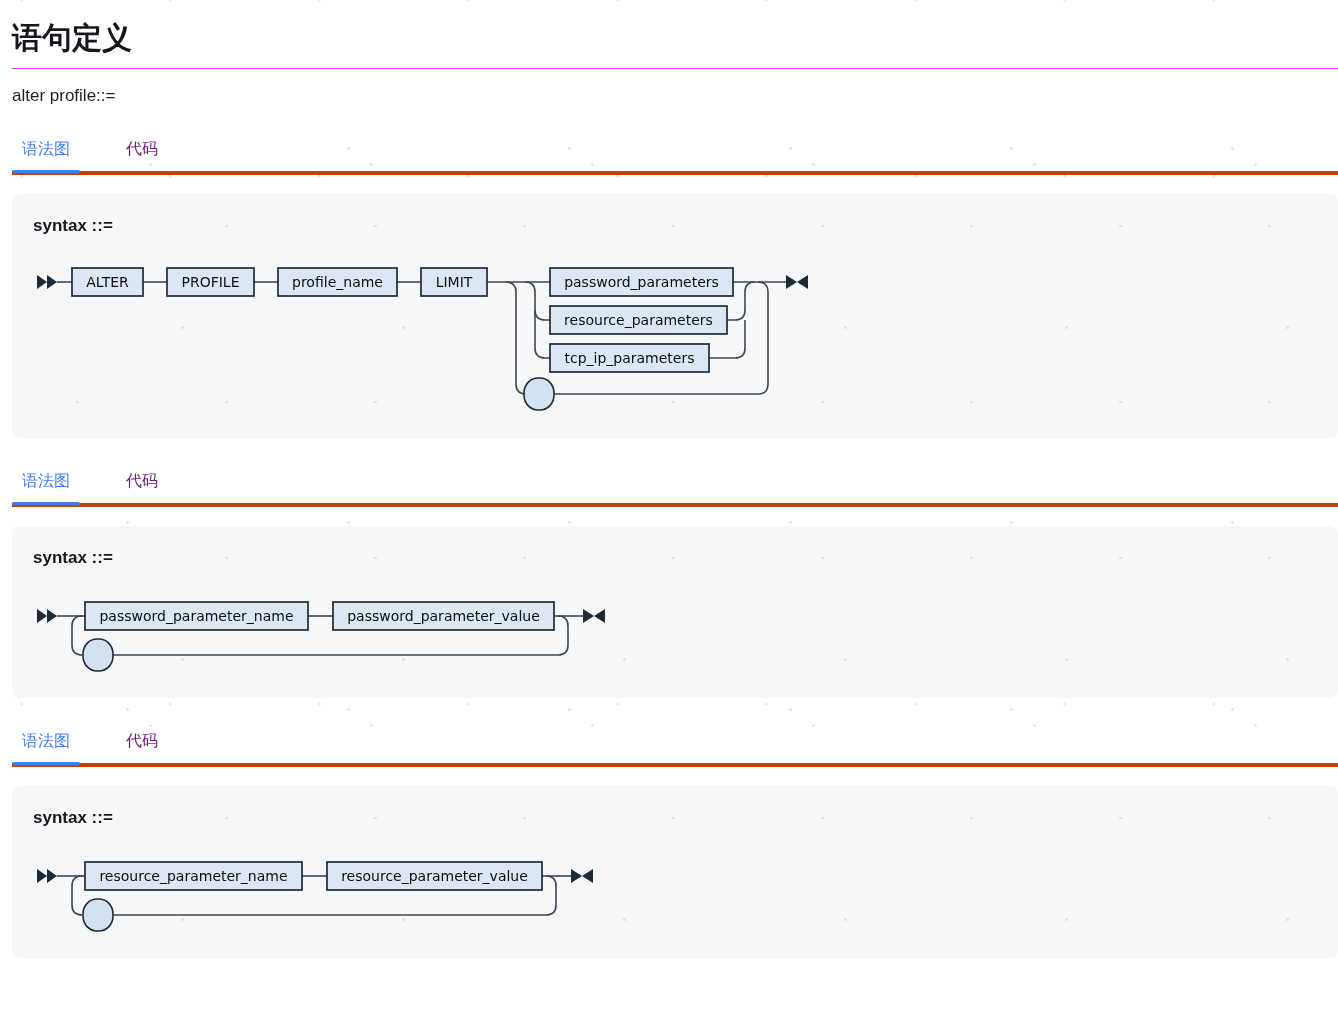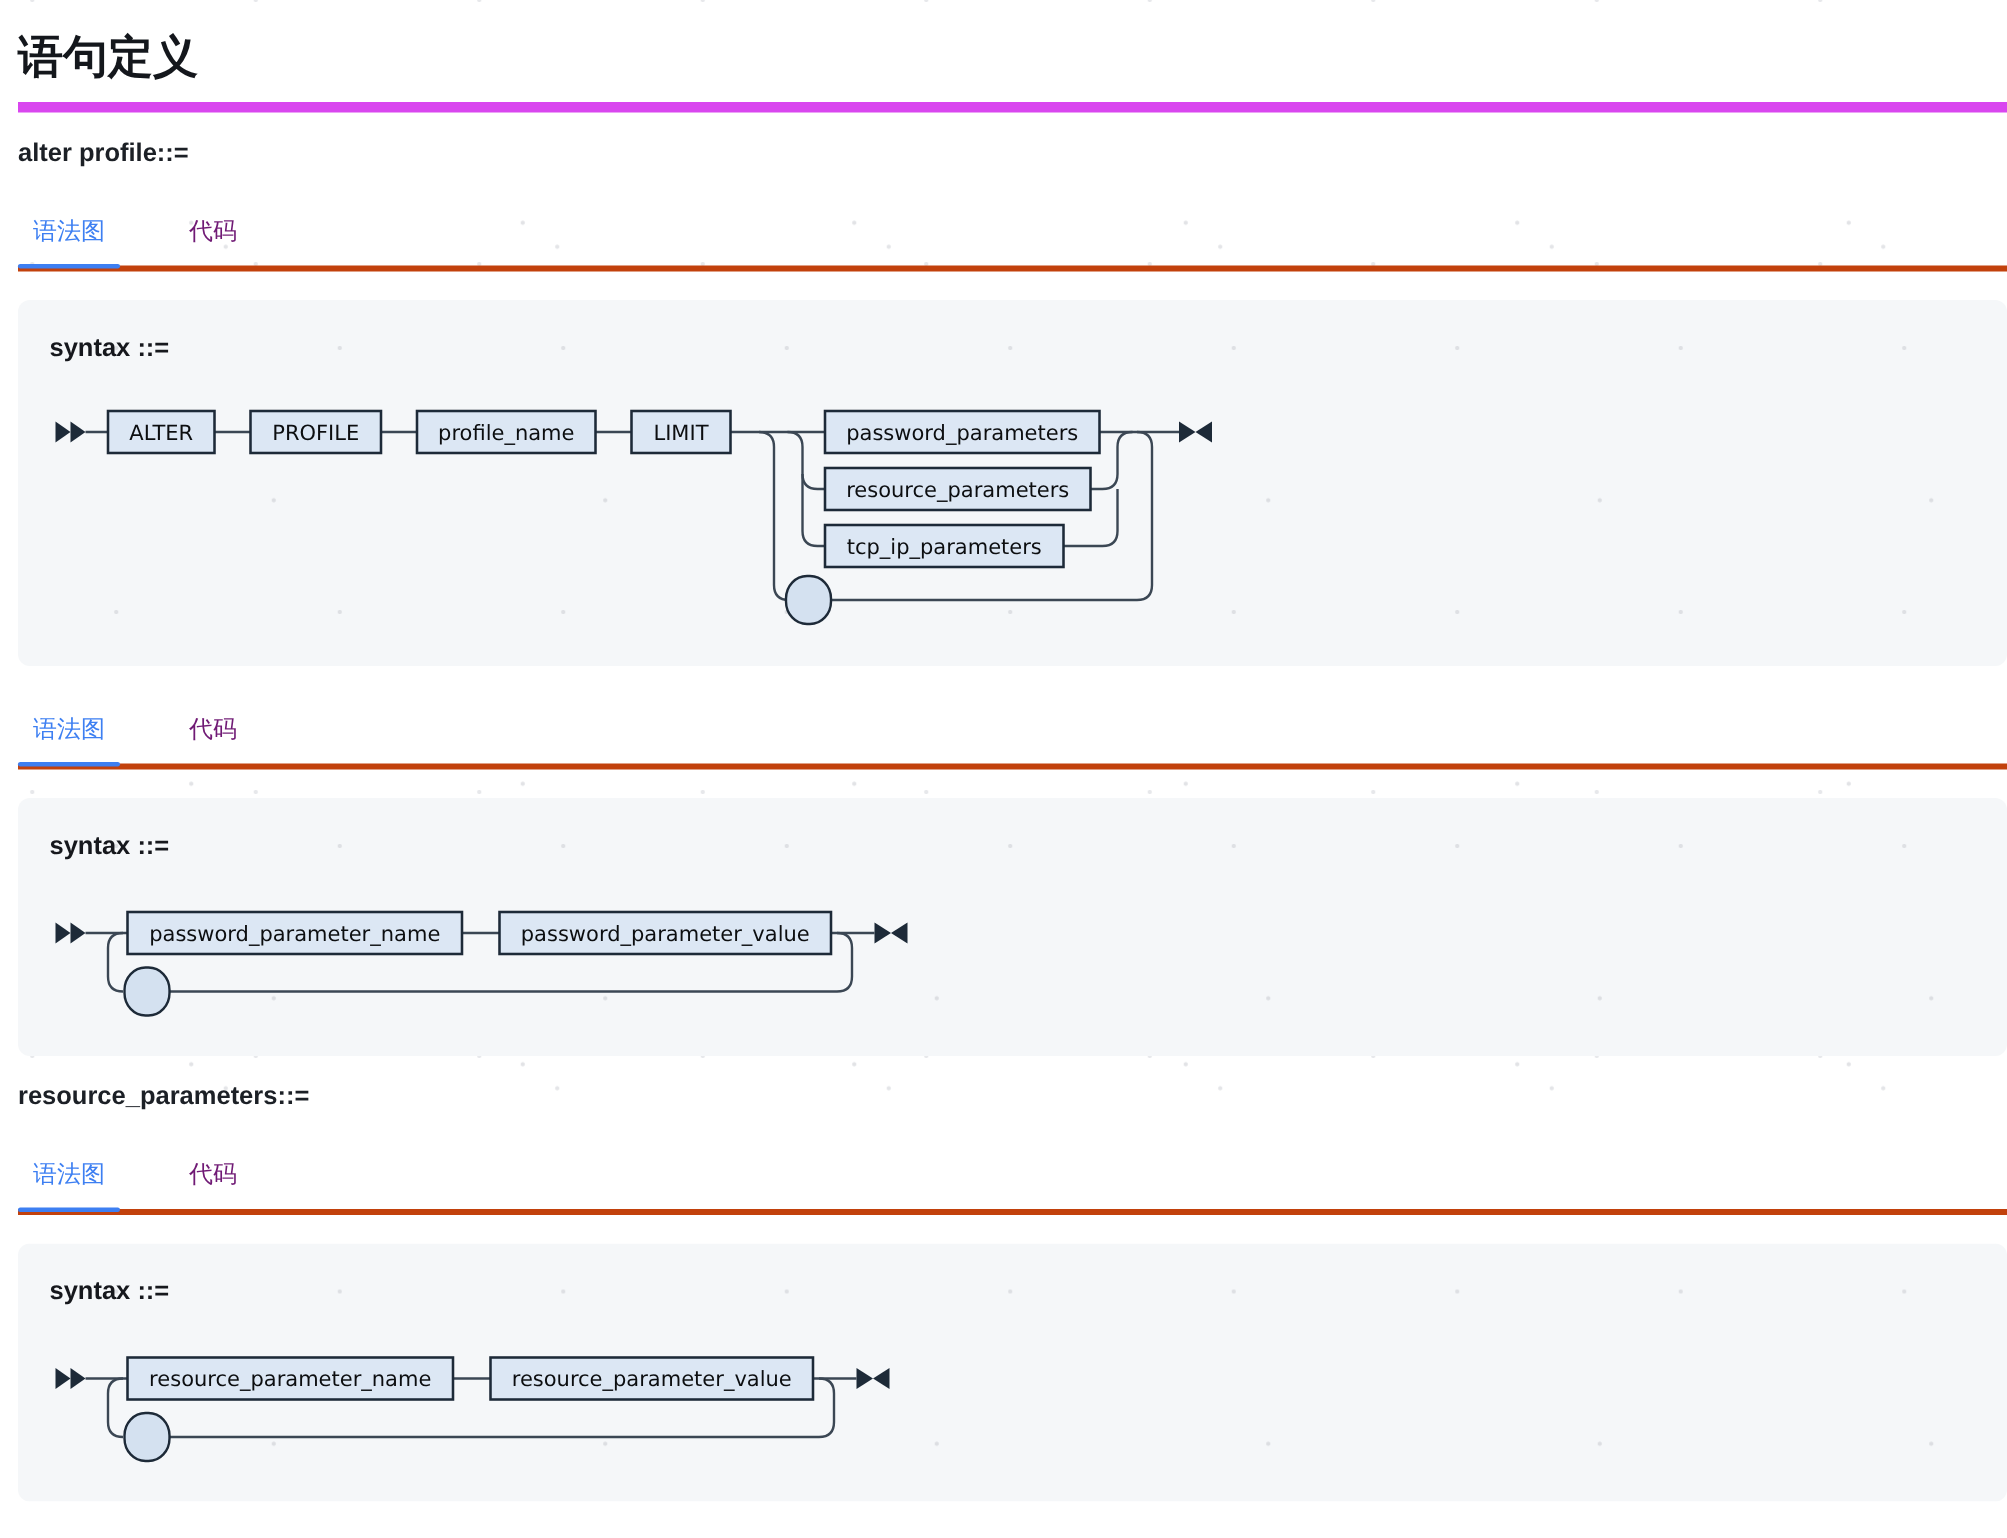--- a/index.html
+++ b/index.html
@@ -27,25 +27,25 @@
     background-position:17px 55px,40px 71px,96px 88px;
     padding-left:12px;
     overflow-x:hidden;
   }
   h1.page-title{
     font-size:30px;
     font-weight:bold;
     color:#14171c;
     margin:18px 0 14px 0;
     padding-bottom:9px;
-    border-bottom:7px solid #d946ef;
+    border-bottom:1px solid #d946ef;
   }
   h2.stmt-heading{
     font-size:17px;
-    font-weight:bold;
+    font-weight:normal;
     color:#1c2026;
     margin:16px 0 0 0;
     line-height:21px;
   }
   .tabs{
     display:flex;
     align-items:flex-end;
     margin-top:27px;
     border-bottom:4px solid #c2410c;
   }
@@ -164,21 +164,20 @@
           <path d="M22,25 L22,39 L32,32 Z" fill="#1d2a38"></path>
           <path d="M558,25 L558,39 L569,32 Z" fill="#1d2a38"></path>
           <path d="M580,25 L580,39 L569,32 Z" fill="#1d2a38"></path>
           <rect x="60" y="18" width="223" height="28" fill="#dce7f4" stroke="#1d2a38" stroke-width="1.7"></rect>
           <text x="171.5" y="37" text-anchor="middle" class="rr-label">password_parameter_name</text>
           <rect x="308" y="18" width="221" height="28" fill="#dce7f4" stroke="#1d2a38" stroke-width="1.7"></rect>
           <text x="418.5" y="37" text-anchor="middle" class="rr-label">password_parameter_value</text>
         </svg>
       </div>
     </div>
-    <h2 class="stmt-heading">resource_parameters::=</h2>
     <div class="tabs">
       <div class="tab active">语法图</div>
       <div class="tab">代码</div>
     </div>
     <div class="panel">
       <span class="syntax-label">syntax ::=</span>
       <div class="diagram">
         <svg xmlns="http://www.w3.org/2000/svg" width="574" height="96">
           <path d="M32,32 H60" fill="none" stroke="#3b4754" stroke-width="1.6"></path>
           <path d="M277,32 h25" fill="none" stroke="#3b4754" stroke-width="1.6"></path>

